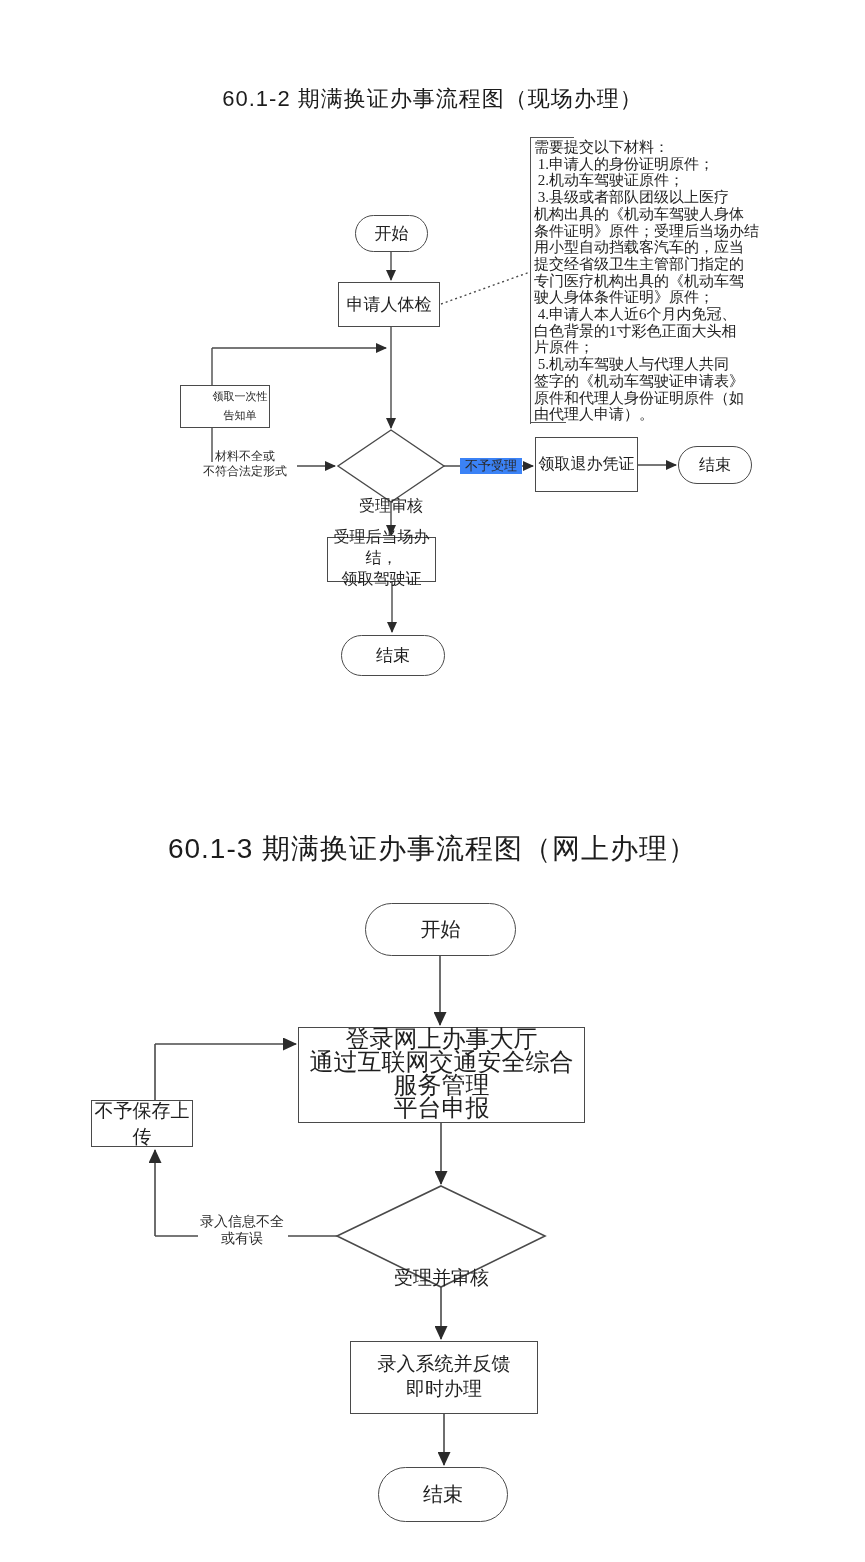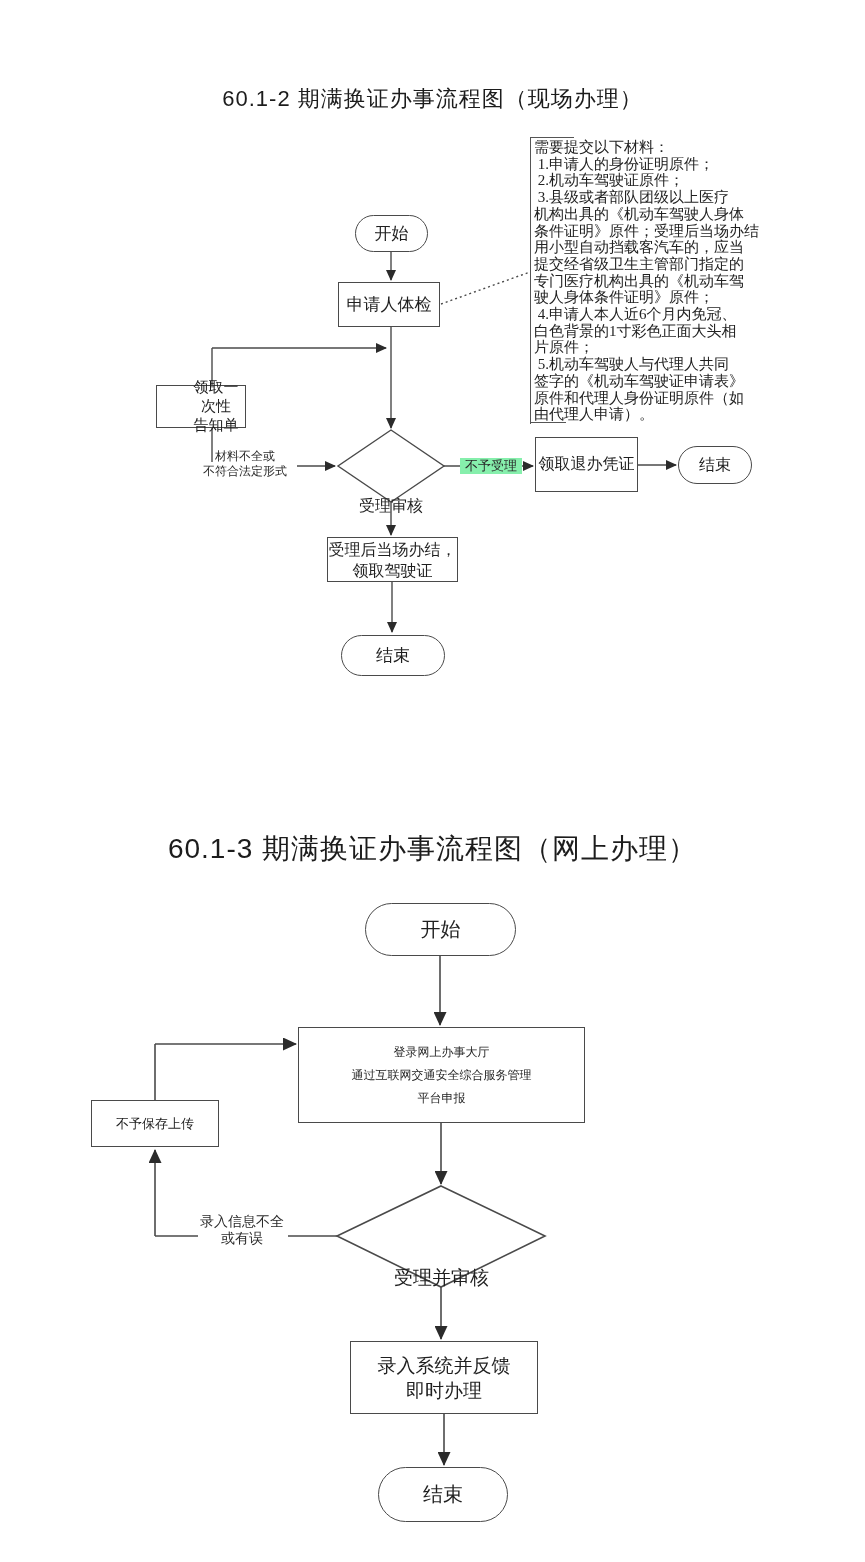--- a/index.html
+++ b/index.html
@@ -5,21 +5,21 @@
   * { margin:0; padding:0; box-sizing:border-box; }
   body { background:#fff; font-family:"Liberation Serif","DejaVu Serif",serif; }
   #canvas { position:relative; width:865px; height:1562px; background:#ffffff; overflow:hidden; }
   #edges { position:absolute; left:0; top:0; width:865px; height:1562px; }
   .title { position:absolute; left:0; width:865px; text-align:center; color:#1c1c1c;
            font-family:"Liberation Sans","DejaVu Sans",sans-serif; letter-spacing:1px; }
   #title1 { top:84px; font-size:22px; }
   #title2 { top:830px; font-size:28px; }
   .node { position:absolute; border:1.5px solid #4a4a4a; background:#fff; color:#1f1f1f;
           display:flex; flex-direction:column; align-items:center; justify-content:center;
-          text-align:center; }
+          text-align:center;font-family:Liberation Mono, monospace; }
   .oval { border-radius:999px; }
   .dlabel { position:absolute; color:#1f1f1f; text-align:center;margin-top:40px; }
   .edge-label { position:absolute; color:#2a2a2a; text-align:center; line-height:1.22; }
   
   #note-text { position:absolute; left:534px; top:139px; width:230px; font-size:15px;
                line-height:16.7px; color:#222; }
   #note-text div { white-space:pre; }
   .note-border { position:absolute; border:0 solid #555; }
   #note-border-left   { left:530px; top:137px; width:0;  height:287px; border-left-width:1.5px; }
   #note-border-top    { left:530px; top:137px; width:44px; height:0;  border-top-width:1.5px; }
@@ -91,68 +91,68 @@
       <div>驶人身体条件证明》原件；</div>
       <div> 4.申请人本人近6个月内免冠、</div>
       <div>白色背景的1寸彩色正面大头相</div>
       <div>片原件；</div>
       <div> 5.机动车驾驶人与代理人共同</div>
       <div>签字的《机动车驾驶证申请表》</div>
       <div>原件和代理人身份证明原件（如</div>
       <div>由代理人申请）。</div>
     </div>
 
-  <div class="node" style="left:156px; top:385px; width:90px; height:43px; font-size:15px; line-height:19px;padding-left:30px;">
+  <div class="node" style="left:180px; top:385px; width:90px; height:43px; font-size:11px; line-height:19px;padding-left:30px;">
     <span>领取一次性</span>
     <span>告知单</span>
   </div>
 
   <div class="edge-label" style="left:186px; top:449px; width:118px; font-size:12px;font-family:Liberation Serif, serif;">
     <div>材料不全或</div>
     <div>不符合法定形式</div>
   </div>
 
   <div class="dlabel" style="left:338px; top:456px; width:106px; font-size:16px;">
     <span>受理审核</span>
   </div>
 
-  <div class="edge-label" style="left:460px; top:458px; width:62px; font-size:13px; background:#86efac;">
+  <div class="edge-label" style="left:460px; top:458px; width:62px; font-size:13px; background:#3b82f6;">
     <span>不予受理</span>
   </div>
 
   <div class="node" style="left:535px; top:437px; width:103px; height:55px; font-size:16px;">
     <span>领取退办凭证</span>
   </div>
 
   <div class="node oval" style="left:678px; top:446px; width:74px; height:38px; font-size:16px;">
     <span>结束</span>
   </div>
 
-  <div class="node" style="left:327px; top:537px; width:131px; height:45px; font-size:16px; line-height:21px;">
+  <div class="node" style="left:327px; top:537px; width:109px; height:45px; font-size:16px; line-height:21px;">
     <span>受理后当场办结，</span>
     <span>领取驾驶证</span>
   </div>
 
   <div class="node oval" style="left:341px; top:635px; width:104px; height:41px; font-size:17px;">
     <span>结束</span>
   </div>
 
   <div class="title" id="title2">60.1-3 期满换证办事流程图（网上办理）</div>
 
   <div class="node oval" style="left:365px; top:903px; width:151px; height:53px; font-size:20px;">
     <span>开始</span>
   </div>
 
-  <div class="node" style="left:298px; top:1027px; width:287px; height:96px; font-size:12px; line-height:23px;">
+  <div class="node" style="left:298px; top:1027px; width:287px; height:96px; font-size:24px; line-height:23px;">
     <span>登录网上办事大厅</span>
     <span>通过互联网交通安全综合服务管理</span>
     <span>平台申报</span>
   </div>
 
-  <div class="node" style="left:91px; top:1100px; width:128px; height:47px; font-size:13px;">
+  <div class="node" style="left:91px; top:1100px; width:102px; height:47px; font-size:19px;">
     <span>不予保存上传</span>
   </div>
 
   <div class="edge-label" style="left:194px; top:1213px; width:96px; font-size:14px; line-height:17px;">
     <div>录入信息不全</div>
     <div>或有误</div>
   </div>
 
   <div class="dlabel" style="left:389px; top:1225px; width:105px; font-size:19px;">
     <span>受理并审核</span>

